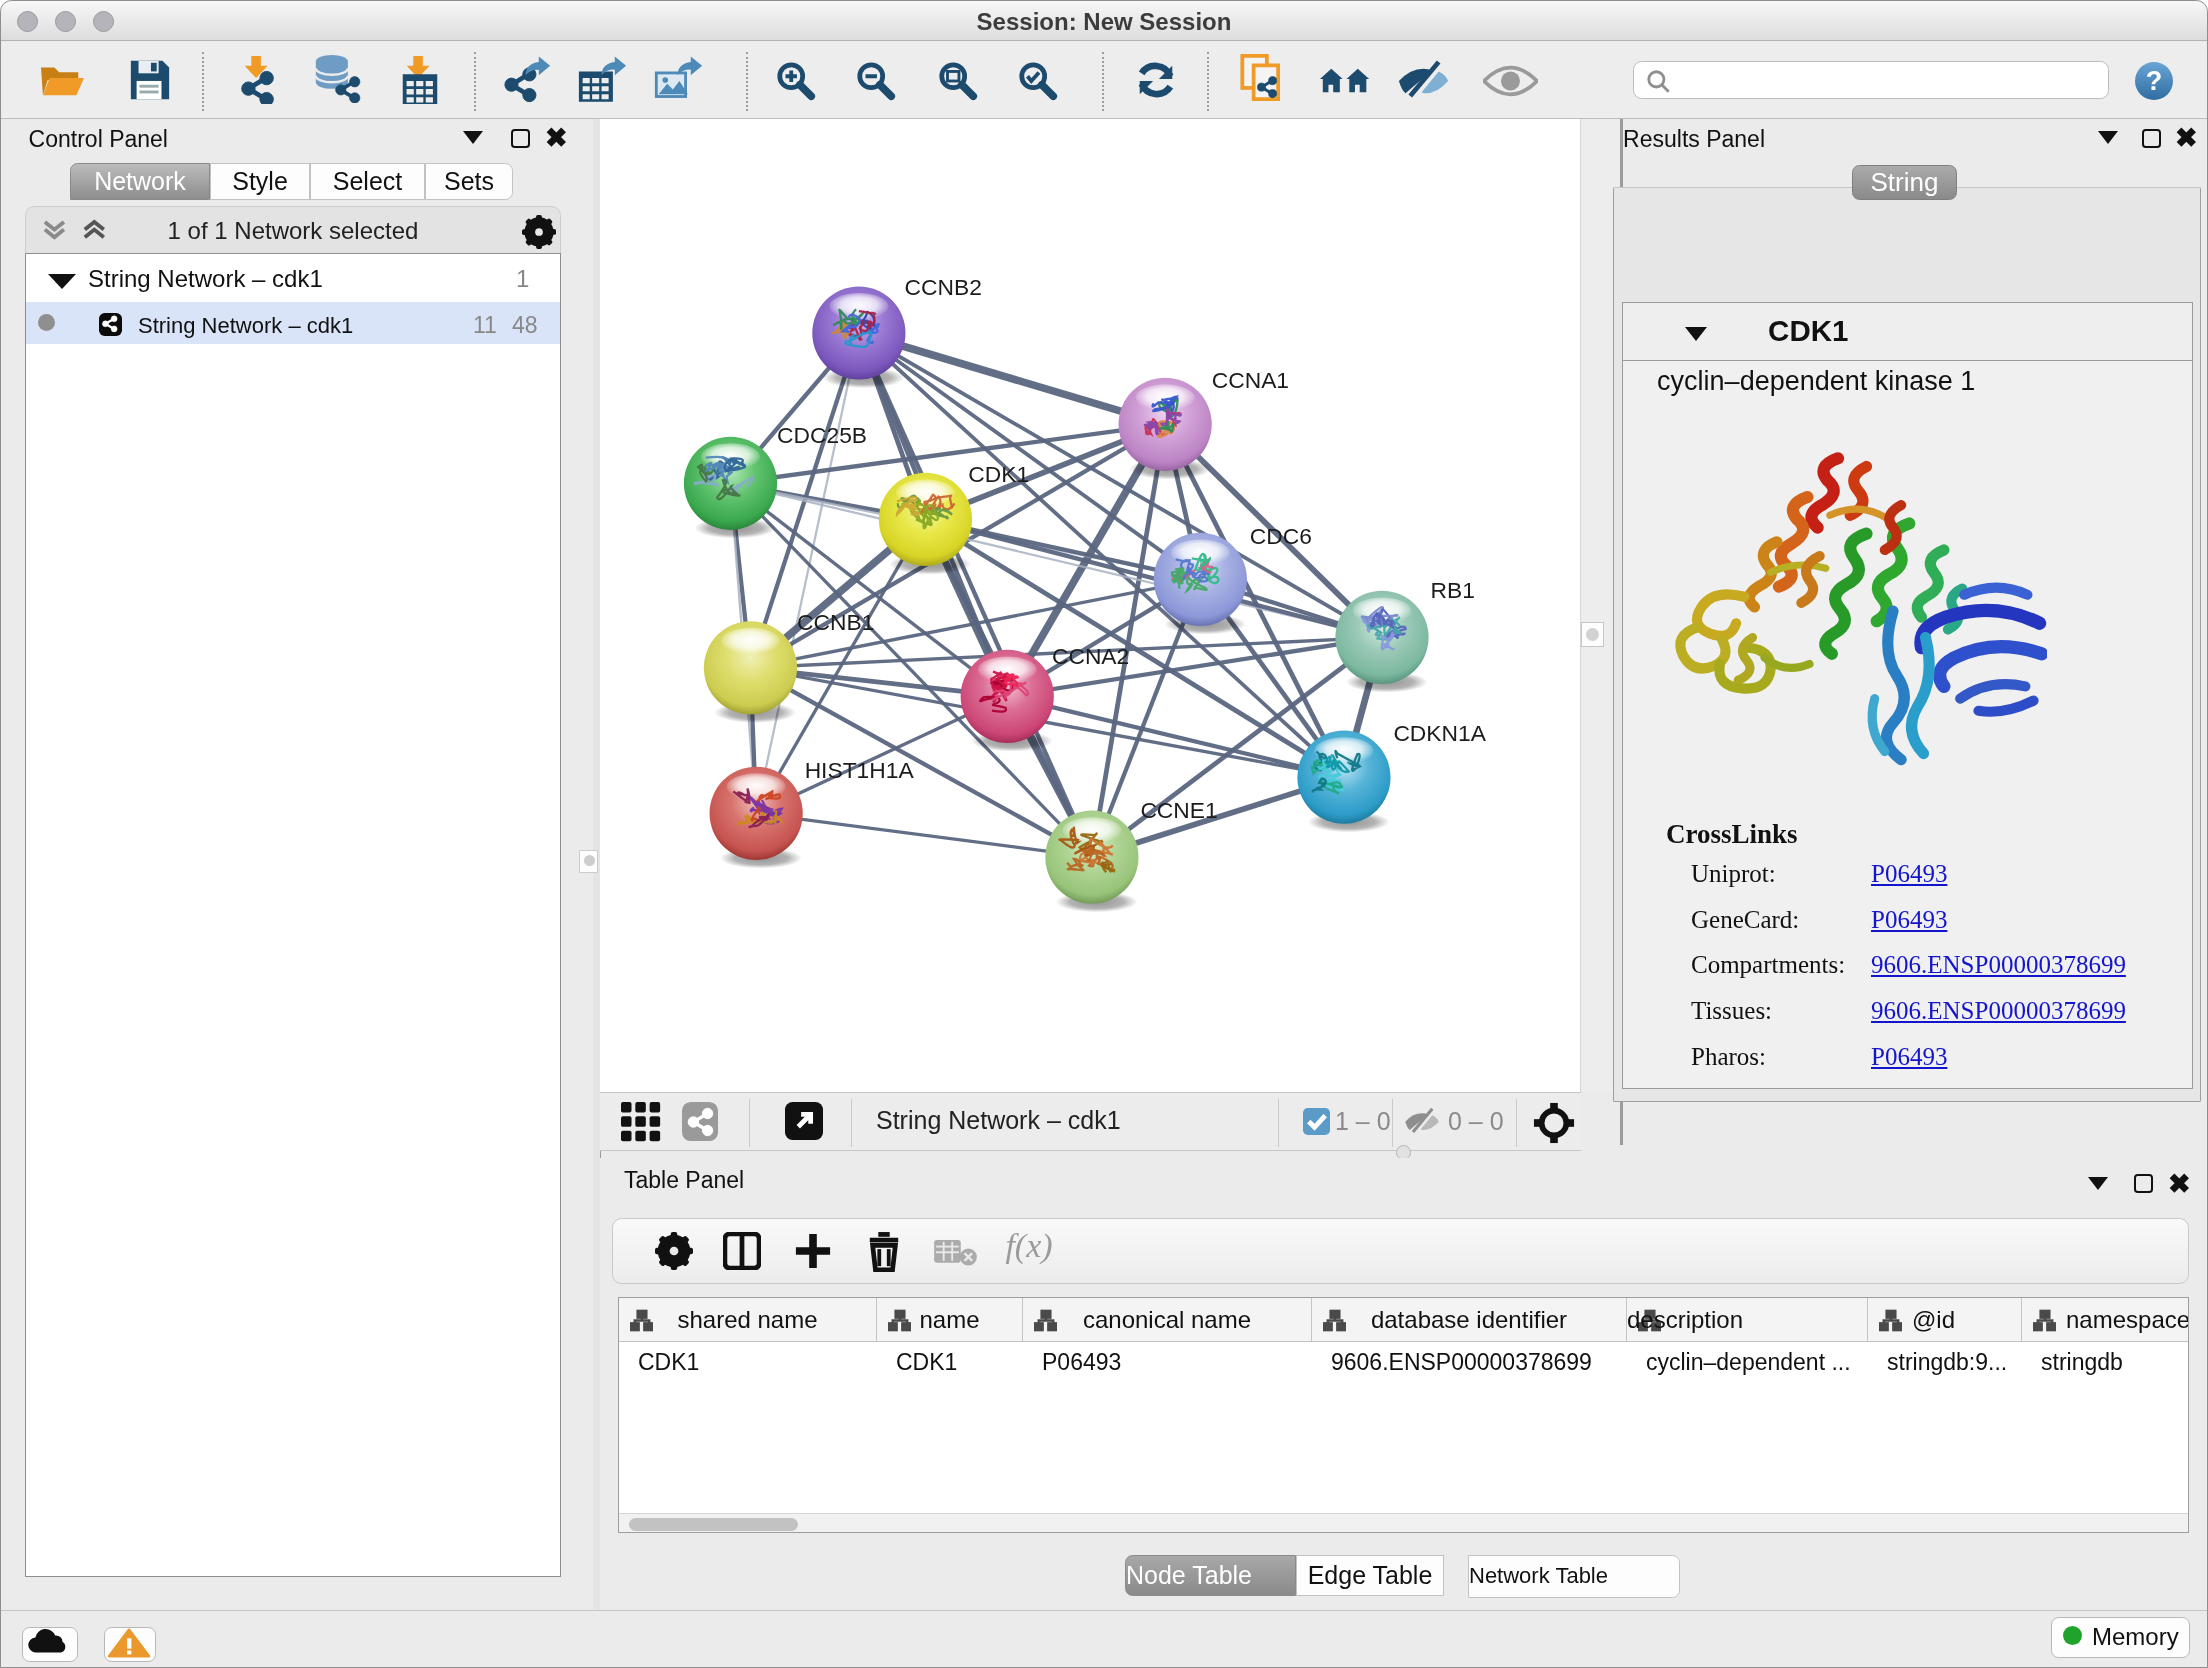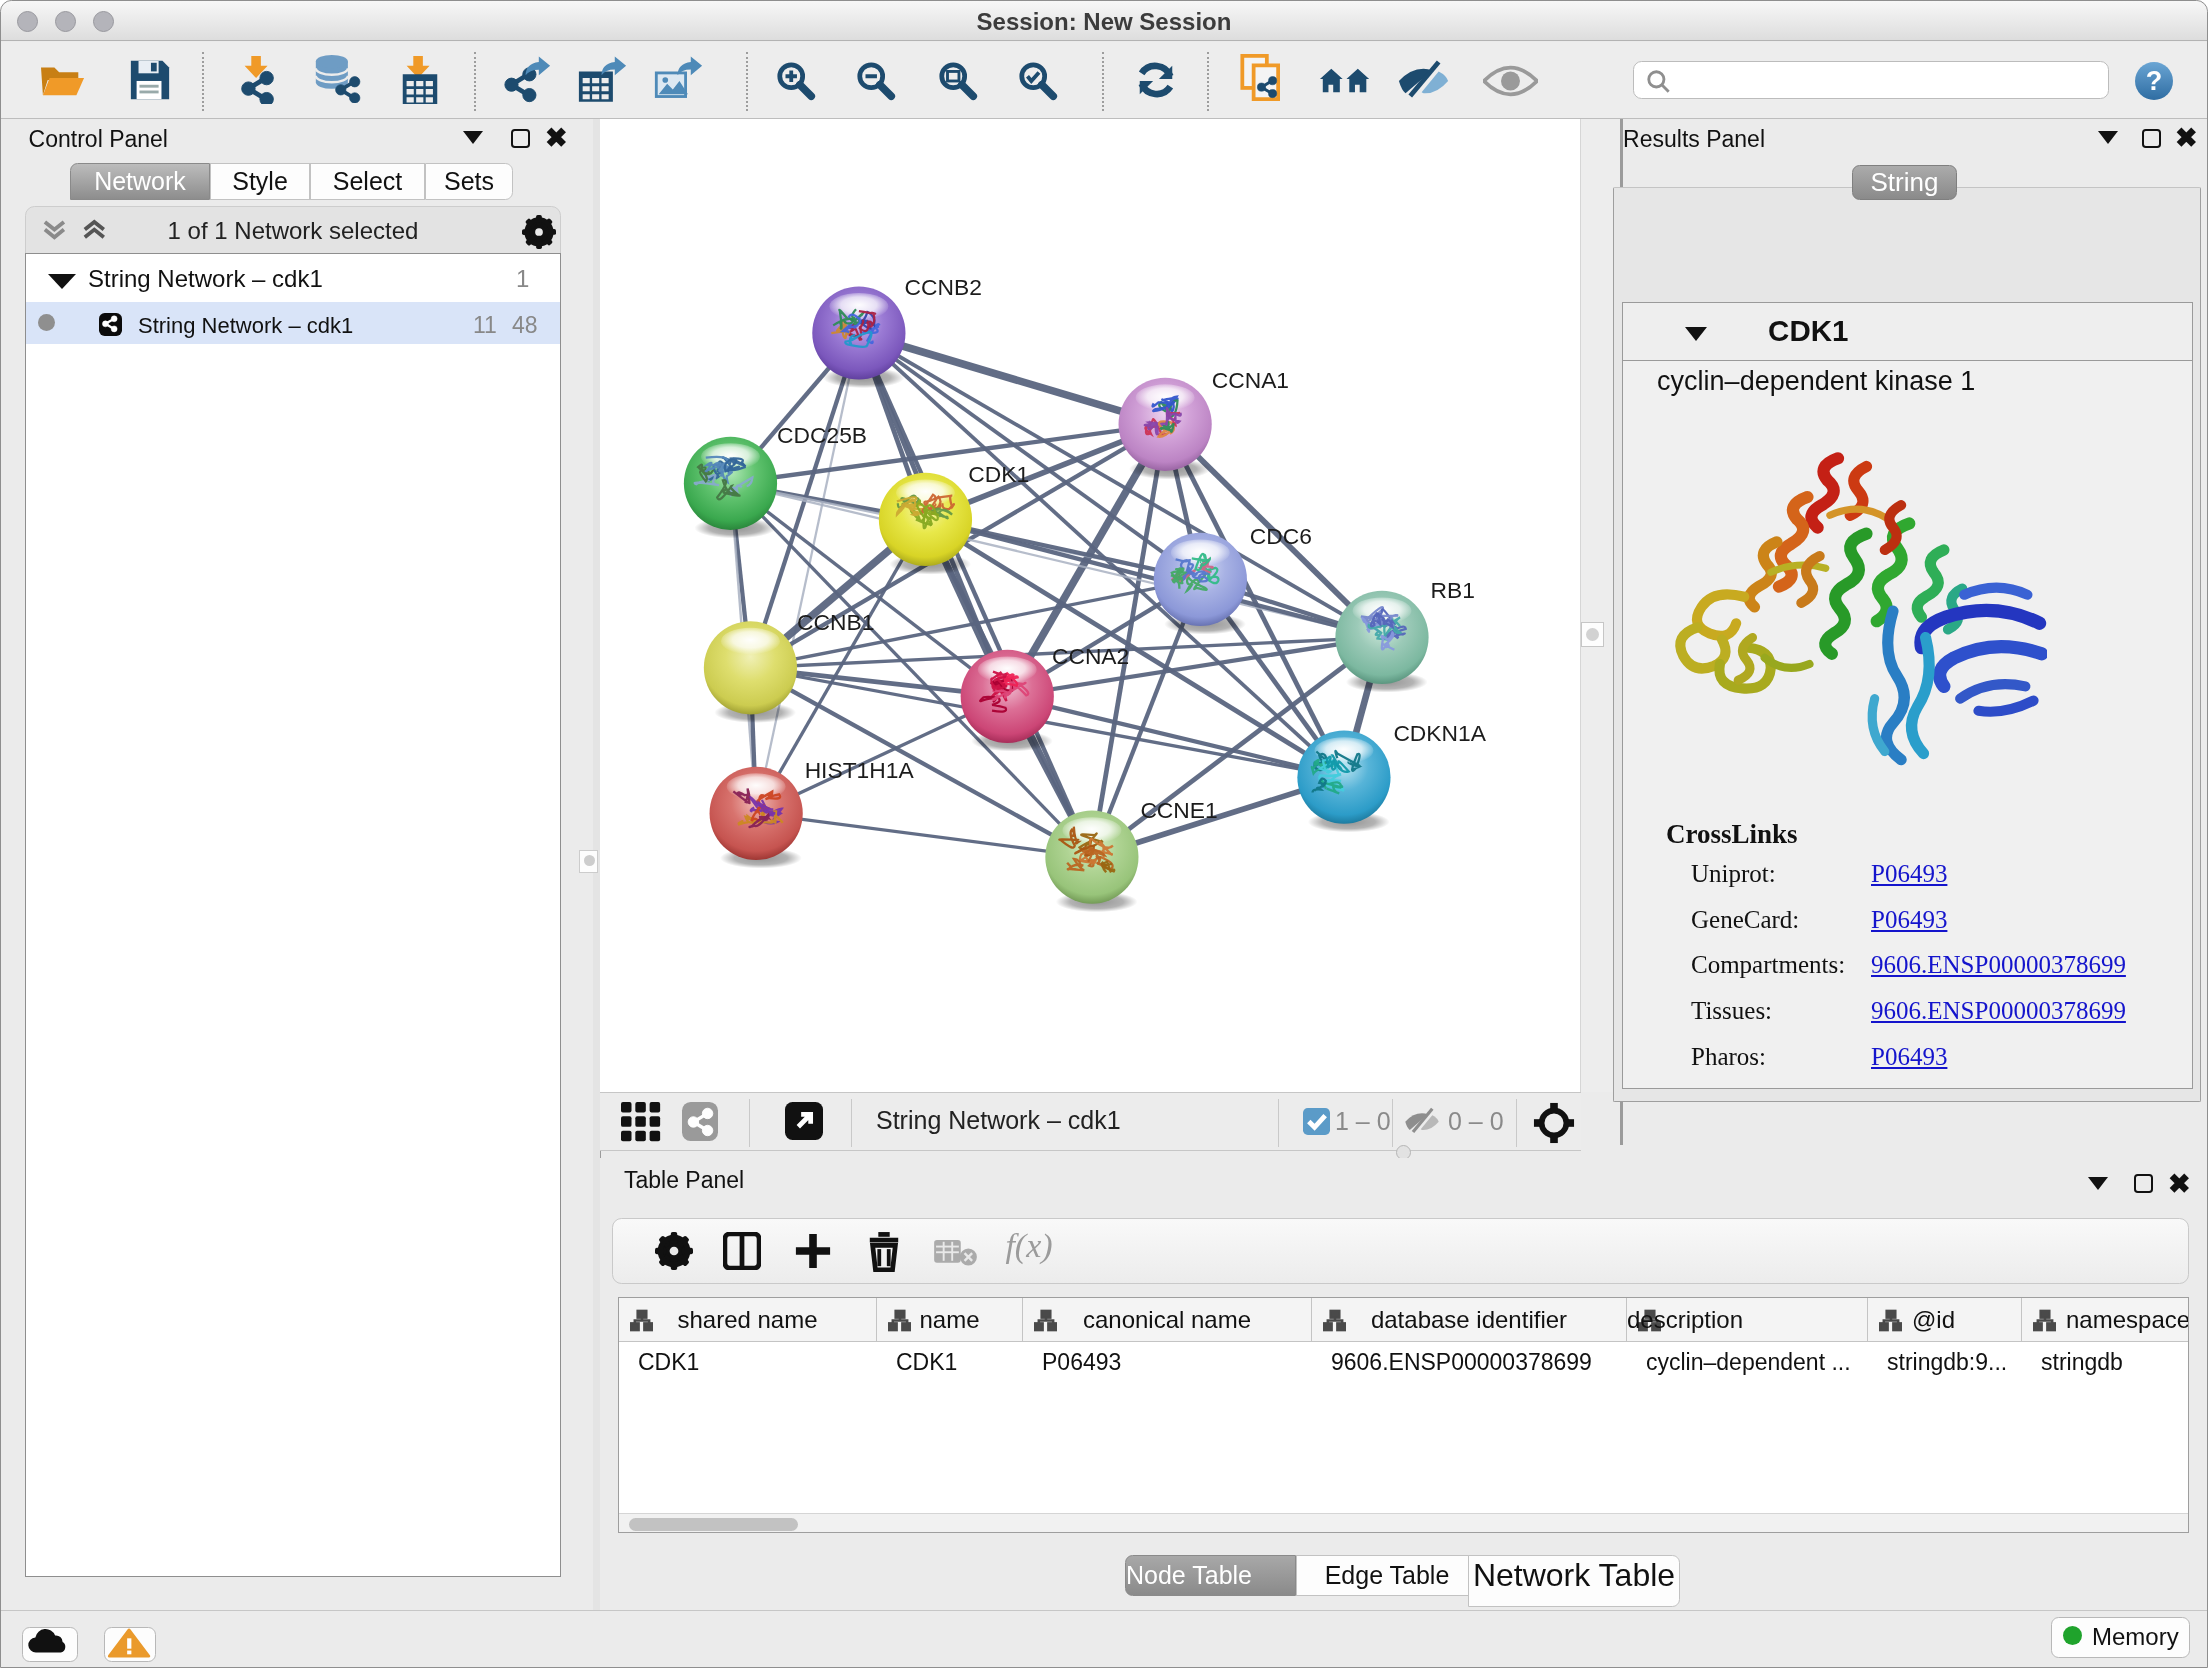--- a/index.html
+++ b/index.html
@@ -810,22 +810,22 @@
         <div class="abs" style="left:423px;top:51px;font-size:23px;color:#111;white-space:nowrap">P06493</div>
         <div class="abs" style="left:712px;top:51px;font-size:23px;color:#111;white-space:nowrap">9606.ENSP00000378699</div>
         <div class="abs" style="left:1027px;top:51px;font-size:23px;color:#111;white-space:nowrap">cyclin–dependent ...</div>
         <div class="abs" style="left:1268px;top:51px;font-size:23px;color:#111;white-space:nowrap">stringdb:9...</div>
         <div class="abs" style="left:1422px;top:51px;font-size:23px;color:#111;white-space:nowrap">stringdb</div>
         <div class="abs" style="left:0;top:215px;width:100%;height:21px;background:#f1f1f1;border-top:1px solid #d5d5d5">
           <div style="position:absolute;left:9.5px;top:3.8px;width:169px;height:13.3px;background:#c2c2c2;border-radius:6.7px"></div>
         </div>
       </div>
       <div class="abs" style="left:525px;top:397px;width:171px;height:41px;background:linear-gradient(#a8a8a8,#8a8a8a);border:1px solid #8a8a8a;border-radius:7.6px 0 0 7.6px;color:#fff;font-size:25px;text-align:left;line-height:39px">Node Table</div>
-      <div class="abs" style="left:696px;top:397px;width:182px;height:41px;background:#fdfdfd;border:1px solid #c2c2c2;color:#111;font-size:25px;text-align:center;line-height:39px">Edge Table</div>
-      <div class="abs" style="left:868px;top:397px;width:212px;height:52px;background:#fdfdfd;border:1px solid #c2c2c2;border-radius:0 7.6px 7.6px 0;color:#111;font-size:32px;text-align:center;line-height:39px">Network Table</div>
+      <div class="abs" style="left:696px;top:397px;width:148px;height:41px;background:#fdfdfd;border:1px solid #c2c2c2;color:#111;font-size:25px;text-align:center;line-height:39px">Edge Table</div>
+      <div class="abs" style="left:868px;top:397px;width:212px;height:43px;background:#fdfdfd;border:1px solid #c2c2c2;border-radius:0 7.6px 7.6px 0;color:#111;font-size:22px;text-align:left;line-height:39px">Network Table</div>
     </div>
     <div class="statusbar">
       <div class="btn abs" style="left:21px;top:16px;width:56px;height:35px"><svg width="52" height="31" viewBox="0 0 55 33">
           <path d="M14 26 a8 8 0 0 1 -1 -16 a11 11 0 0 1 21 -2 a7 7 0 0 1 8 7 a6 6 0 0 1 -2 11 z" fill="#111"></path>
         </svg></div>
       <div class="btn abs" style="left:103px;top:16px;width:52px;height:35px"><svg width="49" height="31" viewBox="0 0 51 33">
           <path d="M25 2 L46 30 H4 Z" fill="#ea9a2c" stroke="#ea9a2c" stroke-width="3" stroke-linejoin="round"></path>
           <rect x="23" y="11" width="4.5" height="11" fill="#fff"></rect>
           <rect x="23" y="24" width="4.5" height="4" fill="#fff"></rect>
         </svg></div>

